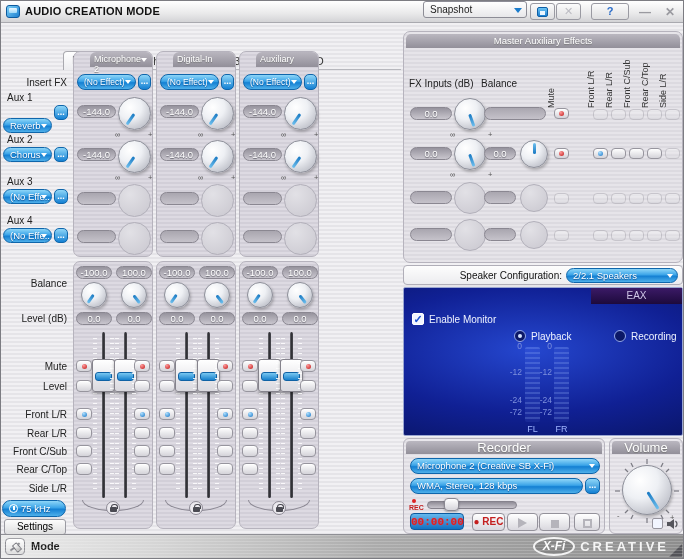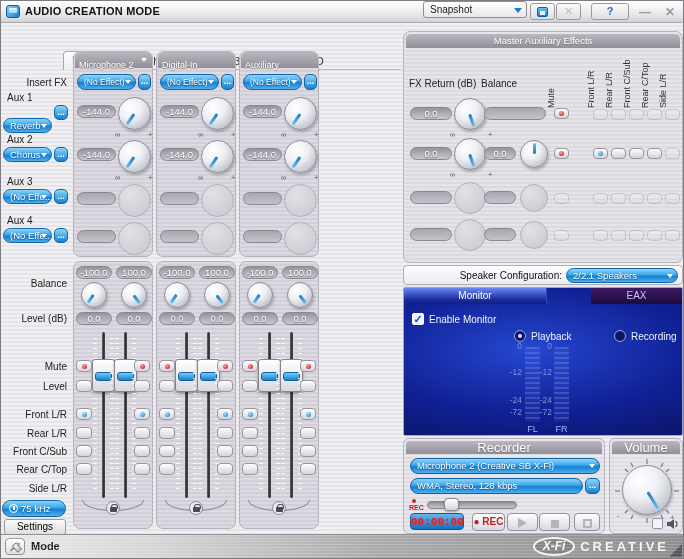--- a/index.html
+++ b/index.html
@@ -64,22 +64,22 @@
   .llabel { position:absolute; left:0; width:66px; text-align:right; font-size:10px; color:#222; }
   .llabel.aux { text-align:left; padding-left:6px; }
 
   
   .strips { position:absolute; left:72px; top:28px; display:flex; gap:3px; }
   .strip { width:80px; position:relative; }
   .spanel { position:relative; border:1px solid #b6b3bd; border-radius:7px;
     background:repeating-linear-gradient(180deg,#dddae2 0 2px,#d2cfd8 2px 4px); }
   .strip-top { height:206px; margin-bottom:4px; }
   .strip-bottom { height:268px; }
-  .strip-header { position:absolute; left:1px; top:0; right:0; height:15px; border-radius:6px 6px 0 0;
-    background:linear-gradient(#b9b6bf,#928f99); color:#fff; font-size:9px; padding:8px 4px; text-shadow:0 1px 1px #777; }
+  .strip-header { position:absolute; left:16px; top:0; right:0; height:15px; border-radius:6px 6px 0 0;
+    background:linear-gradient(#b9b6bf,#928f99); color:#fff; font-size:9px; padding:2px 4px; text-shadow:0 1px 1px #777; }
   .hdr-arr { position:absolute; right:5px; top:6px; width:0; height:0;
     border-left:3.5px solid transparent; border-right:3.5px solid transparent; border-top:4px solid #fff; }
   .fader { position:absolute; top:70px; height:166px; width:21px; }
   .fader::before, .fader::after { content:''; position:absolute; top:6px; bottom:6px; width:4px;
     background:repeating-linear-gradient(180deg, rgba(255,255,255,.85) 0 1px, transparent 1px 5px); }
   .fader::before { left:0; } .fader::after { right:0; }
   .track { position:absolute; left:50%; top:0; bottom:0; width:3px; margin-left:-1.5px;
     background:linear-gradient(90deg,#6a6a70,#26262b 60%,#55555b); border-radius:2px; }
   .handle { position:absolute; left:-1px; right:-1px; top:27px; height:33px; border-radius:3px;
     background:linear-gradient(#ffffff,#d9d8de); border:1px solid #85838c; box-shadow:0 2px 3px rgba(0,0,0,.3); }
@@ -454,21 +454,21 @@
       <div class="lockrow">
         <div class="curve"></div>
         <div class="lock"></div>
       </div>
     </div>
   </div>
 </div>
 
     <div class="mpanel">
       <div class="mheader">Master Auxiliary Effects</div>
-      <div class="mlabel" style="left:5px; top:46px;">FX Return (dB)</div>
+      <div class="mlabel" style="left:5px; top:46px;">FX Inputs (dB)</div>
       <div class="mlabel" style="left:77px; top:46px;">Balance</div>
       <div class="vlabel" style="left:152px; top:66px;">Mute</div>
       <div class="vlabel" style="left:192px; top:66px;">Front L/R</div>
       <div class="vlabel" style="left:210px; top:66px;">Rear L/R</div>
       <div class="vlabel" style="left:228px; top:66px;">Front C/Sub</div>
       <div class="vlabel" style="left:246px; top:66px;">Rear C/Top</div>
       <div class="vlabel" style="left:264px; top:66px;">Side L/R</div>
 
       <div class="vbox" style="left:6px; top:75px; width:42px; line-height:12px;">0.0</div>
       <div class="knob" style="left:50px; top:66px; width:32px; height:32px; --r:160deg;">
@@ -525,21 +525,20 @@
     </div>
 
     <div class="spkbar">
       <div class="lab">Speaker Configuration:</div>
       <div class="pill" style="right:4px; top:2px; width:112px; height:15px; line-height:13px;">
         <span>2/2.1 Speakers</span><span class="arr"></span>
       </div>
     </div>
 
     <div class="monitor">
-      <div class="mtab mon">Monitor</div>
       <div class="mtab eax">EAX</div>
       <div class="cb" style="left:8px; top:25px;">✓</div>
       <div class="mwhite" style="left:25px; top:26px;">Enable Monitor</div>
       <div class="radio sel" style="left:110px; top:42px;"></div>
       <div class="mwhite" style="left:127px; top:43px;">Playback</div>
       <div class="radio" style="left:210px; top:42px;"></div>
       <div class="mwhite" style="left:227px; top:43px;">Recording</div>
 
       <div class="scale" style="left:98px; top:53px;">0</div>
       <div class="scale" style="left:98px; top:79px;">-12</div>

